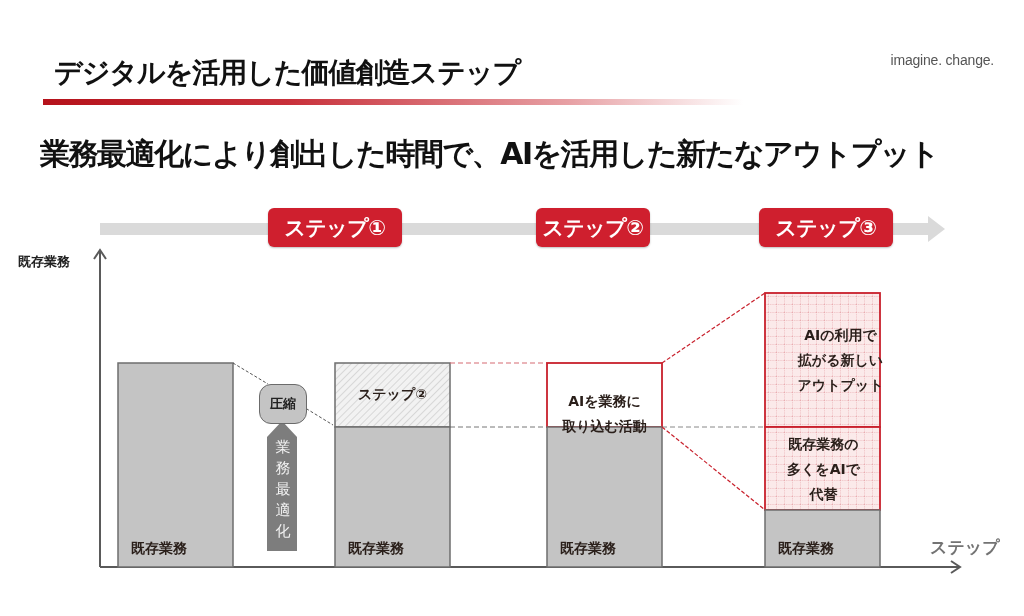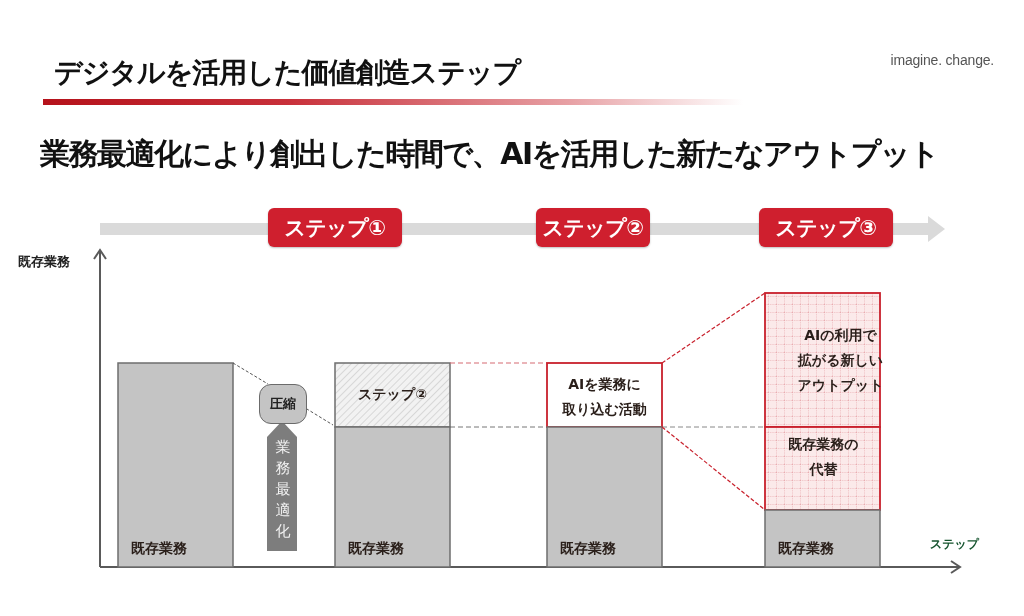--- a/index.html
+++ b/index.html
@@ -14,21 +14,21 @@
                color: #cf1f2e; letter-spacing: 1px; line-height: 28px; }
   .logo-tag { font-family: "Liberation Sans", sans-serif; font-size: 14px; color: #555; line-height: 16px;
               letter-spacing: -0.2px; }
   .headline { position: absolute; left: 40px; top: 134px; font-size: 30px; font-weight: bold;
               letter-spacing: -1.5px; color: #111; white-space: nowrap; }
   svg.diagram { position: absolute; left: 0; top: 0; }
   .badge { position: absolute; top: 208px; height: 39px; background: #cf1f2e; border-radius: 6px;
            color: #fff; font-weight: bold; font-size: 21px; display: flex; align-items: center;
            justify-content: center; letter-spacing: -0.5px; box-shadow: 0 1px 2px rgba(0,0,0,0.25); }
   .ylabel { position: absolute; left: 18px; top: 253px; font-size: 13px; font-weight: bold; color: #222; }
-  .xlabel { position: absolute; left: 930px; top: 536px; font-size: 12px; font-weight: bold; color: #14532d; }
+  .xlabel { position: absolute; left: 930px; top: 536px; font-size: 17px; font-weight: bold; color: #737373; }
   .bar-label { position: absolute; font-size: 14px; font-weight: bold; color: #2a1f1a; }
   .box-text { position: absolute; font-size: 14px; font-weight: bold; color: #2a1f1a; text-align: center;
               line-height: 25px; }
   .compress { position: absolute; left: 259px; top: 384px; width: 48px; height: 40px; border-radius: 12px;
               background: #c4c4c4; border: 1.5px solid #6b6b6b; font-size: 13px; font-weight: bold;
               display: flex; align-items: center; justify-content: center; color: #222; box-sizing: border-box; }
   .opt-text { position: absolute; left: 269px; top: 437px; width: 28px; color: #f2f2f2; font-size: 15px;
               line-height: 21px; text-align: center; }
   .opt-text span { display: block; }
 </style>
@@ -99,32 +99,33 @@
 <div class="ylabel">既存業務</div>
 <div class="xlabel">ステップ</div>
 
 <div class="bar-label" style="left:131px; top:540px;">既存業務</div>
 <div class="bar-label" style="left:348px; top:540px;">既存業務</div>
 <div class="bar-label" style="left:560px; top:540px;">既存業務</div>
 <div class="bar-label" style="left:778px; top:540px;">既存業務</div>
 
 <div class="box-text" style="left:335px; top:382px; width:115px;">ステップ②</div>
 
-<div class="box-text" style="left:547px; top:372px; width:115px;">
+<div class="box-text" style="left:547px; top:389px; width:115px;">
   <div>AIを業務に</div>
   <div>取り込む活動</div>
 </div>
 
 <div class="box-text" style="left:783px; top:323px; width:115px;">
   <div>AIの利用で</div>
   <div>拡がる新しい</div>
   <div>アウトプット</div>
 </div>
 <div class="box-text" style="left:765px; top:432px; width:117px;">
   <div>既存業務の</div>
+  <div>多くをAIで</div>
   <div>代替</div>
 </div>
 
 <div class="compress">圧縮</div>
 
 <div class="opt-text">
   <span>業</span>
   <span>務</span>
   <span>最</span>
   <span>適</span>

